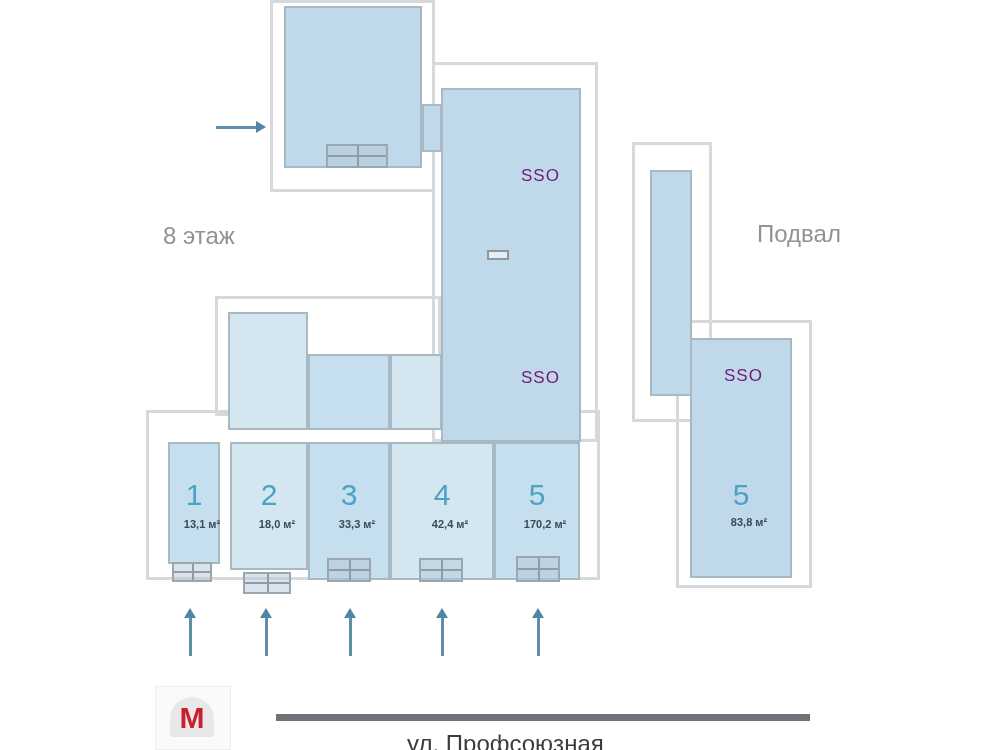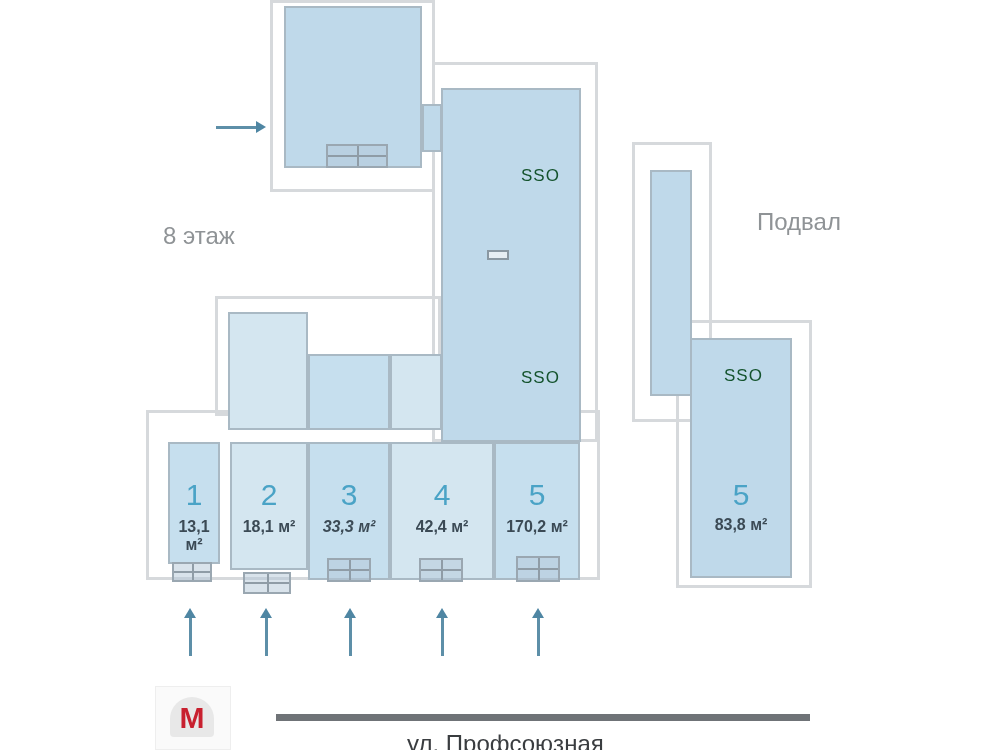--- a/index.html
+++ b/index.html
@@ -4,22 +4,22 @@
 <style>
   html, body { margin:0; padding:0; background:#ffffff; }
   body { width:1000px; height:750px; position:relative; overflow:hidden; font-family:"Liberation Sans", sans-serif; }
   .abs { position:absolute; box-sizing:border-box; }
   .wall { position:absolute; box-sizing:border-box; border:3px solid #d6d9dc; background:transparent; }
   .room { position:absolute; box-sizing:border-box; background:#bfd9ea; border:2px solid #a9b9c4; }
   .room.light { background:#d4e6f0; }
   .room.mid { background:#c6dfee; }
   .lbl-floor { position:absolute; color:#8f9396; font-size:24px; }
   .num { position:absolute; color:#4aa3c6; font-size:30px; text-align:center; width:100%; left:0; }
-  .area { position:absolute; color:#3b4a55; font-size:16px; font-weight:bold; text-align:center; width:100%; left:0; }
-  .wm { position:absolute; color:#14532d; font-size:17px; letter-spacing:1px; }
+  .area { position:absolute; color:#3b4a55; font-size:11px; font-weight:bold; text-align:center; width:100%; left:8px; }
+  .wm { position:absolute; color:#701a75; font-size:17px; letter-spacing:1px; }
   .win { position:absolute; box-sizing:border-box; border:2px solid #9aa7b1; background:rgba(180,200,215,0.5); }
   .win::before { content:""; position:absolute; left:50%; top:0; bottom:0; border-left:2px solid #8f9ca6; }
   .win::after { content:""; position:absolute; top:45%; left:0; right:0; border-top:2px solid #8f9ca6; }
   .arrow-up { position:absolute; width:3px; height:44px; background:#5d8fa8; }
   .arrow-up::before { content:""; position:absolute; left:-5px; top:-4px; border-left:6px solid transparent; border-right:6px solid transparent; border-bottom:10px solid #4f86a3; }
   .arrow-right { position:absolute; height:3px; width:44px; background:#5d8fa8; }
   .arrow-right::after { content:""; position:absolute; right:-6px; top:-5px; border-top:6px solid transparent; border-bottom:6px solid transparent; border-left:10px solid #4f86a3; }
   .street-line { position:absolute; background:#6f7377; height:7px; }
   .street-name { position:absolute; color:#3a3d40; font-size:24px; }
   .metro { position:absolute; width:74px; height:62px; border:1px solid #eeeeee; background:#fafafa; }
@@ -50,25 +50,25 @@
 <div class="room light" style="left:390px;top:354px;width:52px;height:76px;"></div>
 
 <span class="lbl-floor" style="left:163px;top:222px;">8 этаж</span>
 
 <div class="room mid" style="left:168px;top:442px;width:52px;height:122px;">
   <span class="num" style="top:34px;">1</span>
   <span class="area" style="top:74px;">13,1 м²</span>
 </div>
 <div class="room light" style="left:230px;top:442px;width:78px;height:128px;">
   <span class="num" style="top:34px;">2</span>
-  <span class="area" style="top:74px;">18,1 м²</span>
+  <span class="area" style="top:74px;">18,0 м²</span>
 </div>
 <div class="room mid" style="left:308px;top:442px;width:82px;height:138px;">
   <span class="num" style="top:34px;">3</span>
-  <span class="area" style="top:74px;font-style:italic;">33,3 м²</span>
+  <span class="area" style="top:74px;">33,3 м²</span>
 </div>
 <div class="room light" style="left:390px;top:442px;width:104px;height:138px;">
   <span class="num" style="top:34px;">4</span>
   <span class="area" style="top:74px;">42,4 м²</span>
 </div>
 <div class="room mid" style="left:494px;top:442px;width:86px;height:138px;">
   <span class="num" style="top:34px;">5</span>
   <span class="area" style="top:74px;">170,2 м²</span>
 </div>
 
@@ -78,21 +78,21 @@
 <div class="win" style="left:419px;top:558px;width:44px;height:24px;"></div>
 <div class="win" style="left:516px;top:556px;width:44px;height:26px;"></div>
 
 <div class="arrow-right" style="left:216px;top:126px;"></div>
 <div class="arrow-up" style="left:189px;top:612px;"></div>
 <div class="arrow-up" style="left:265px;top:612px;"></div>
 <div class="arrow-up" style="left:349px;top:612px;"></div>
 <div class="arrow-up" style="left:441px;top:612px;"></div>
 <div class="arrow-up" style="left:537px;top:612px;"></div>
 
-<span class="lbl-floor" style="left:757px;top:208px;">Подвал</span>
+<span class="lbl-floor" style="left:757px;top:220px;">Подвал</span>
 <div class="wall" style="left:632px;top:142px;width:80px;height:280px;"></div>
 <div class="wall" style="left:676px;top:320px;width:136px;height:268px;"></div>
 <div class="room" style="left:650px;top:170px;width:42px;height:226px;"></div>
 <div class="room" style="left:690px;top:338px;width:102px;height:240px;">
   <span class="wm" style="left:32px;top:26px;">SSO</span>
   <span class="num" style="top:138px;">5</span>
   <span class="area" style="top:176px;">83,8 м²</span>
 </div>
 
 <div class="metro" style="left:155px;top:686px;">

